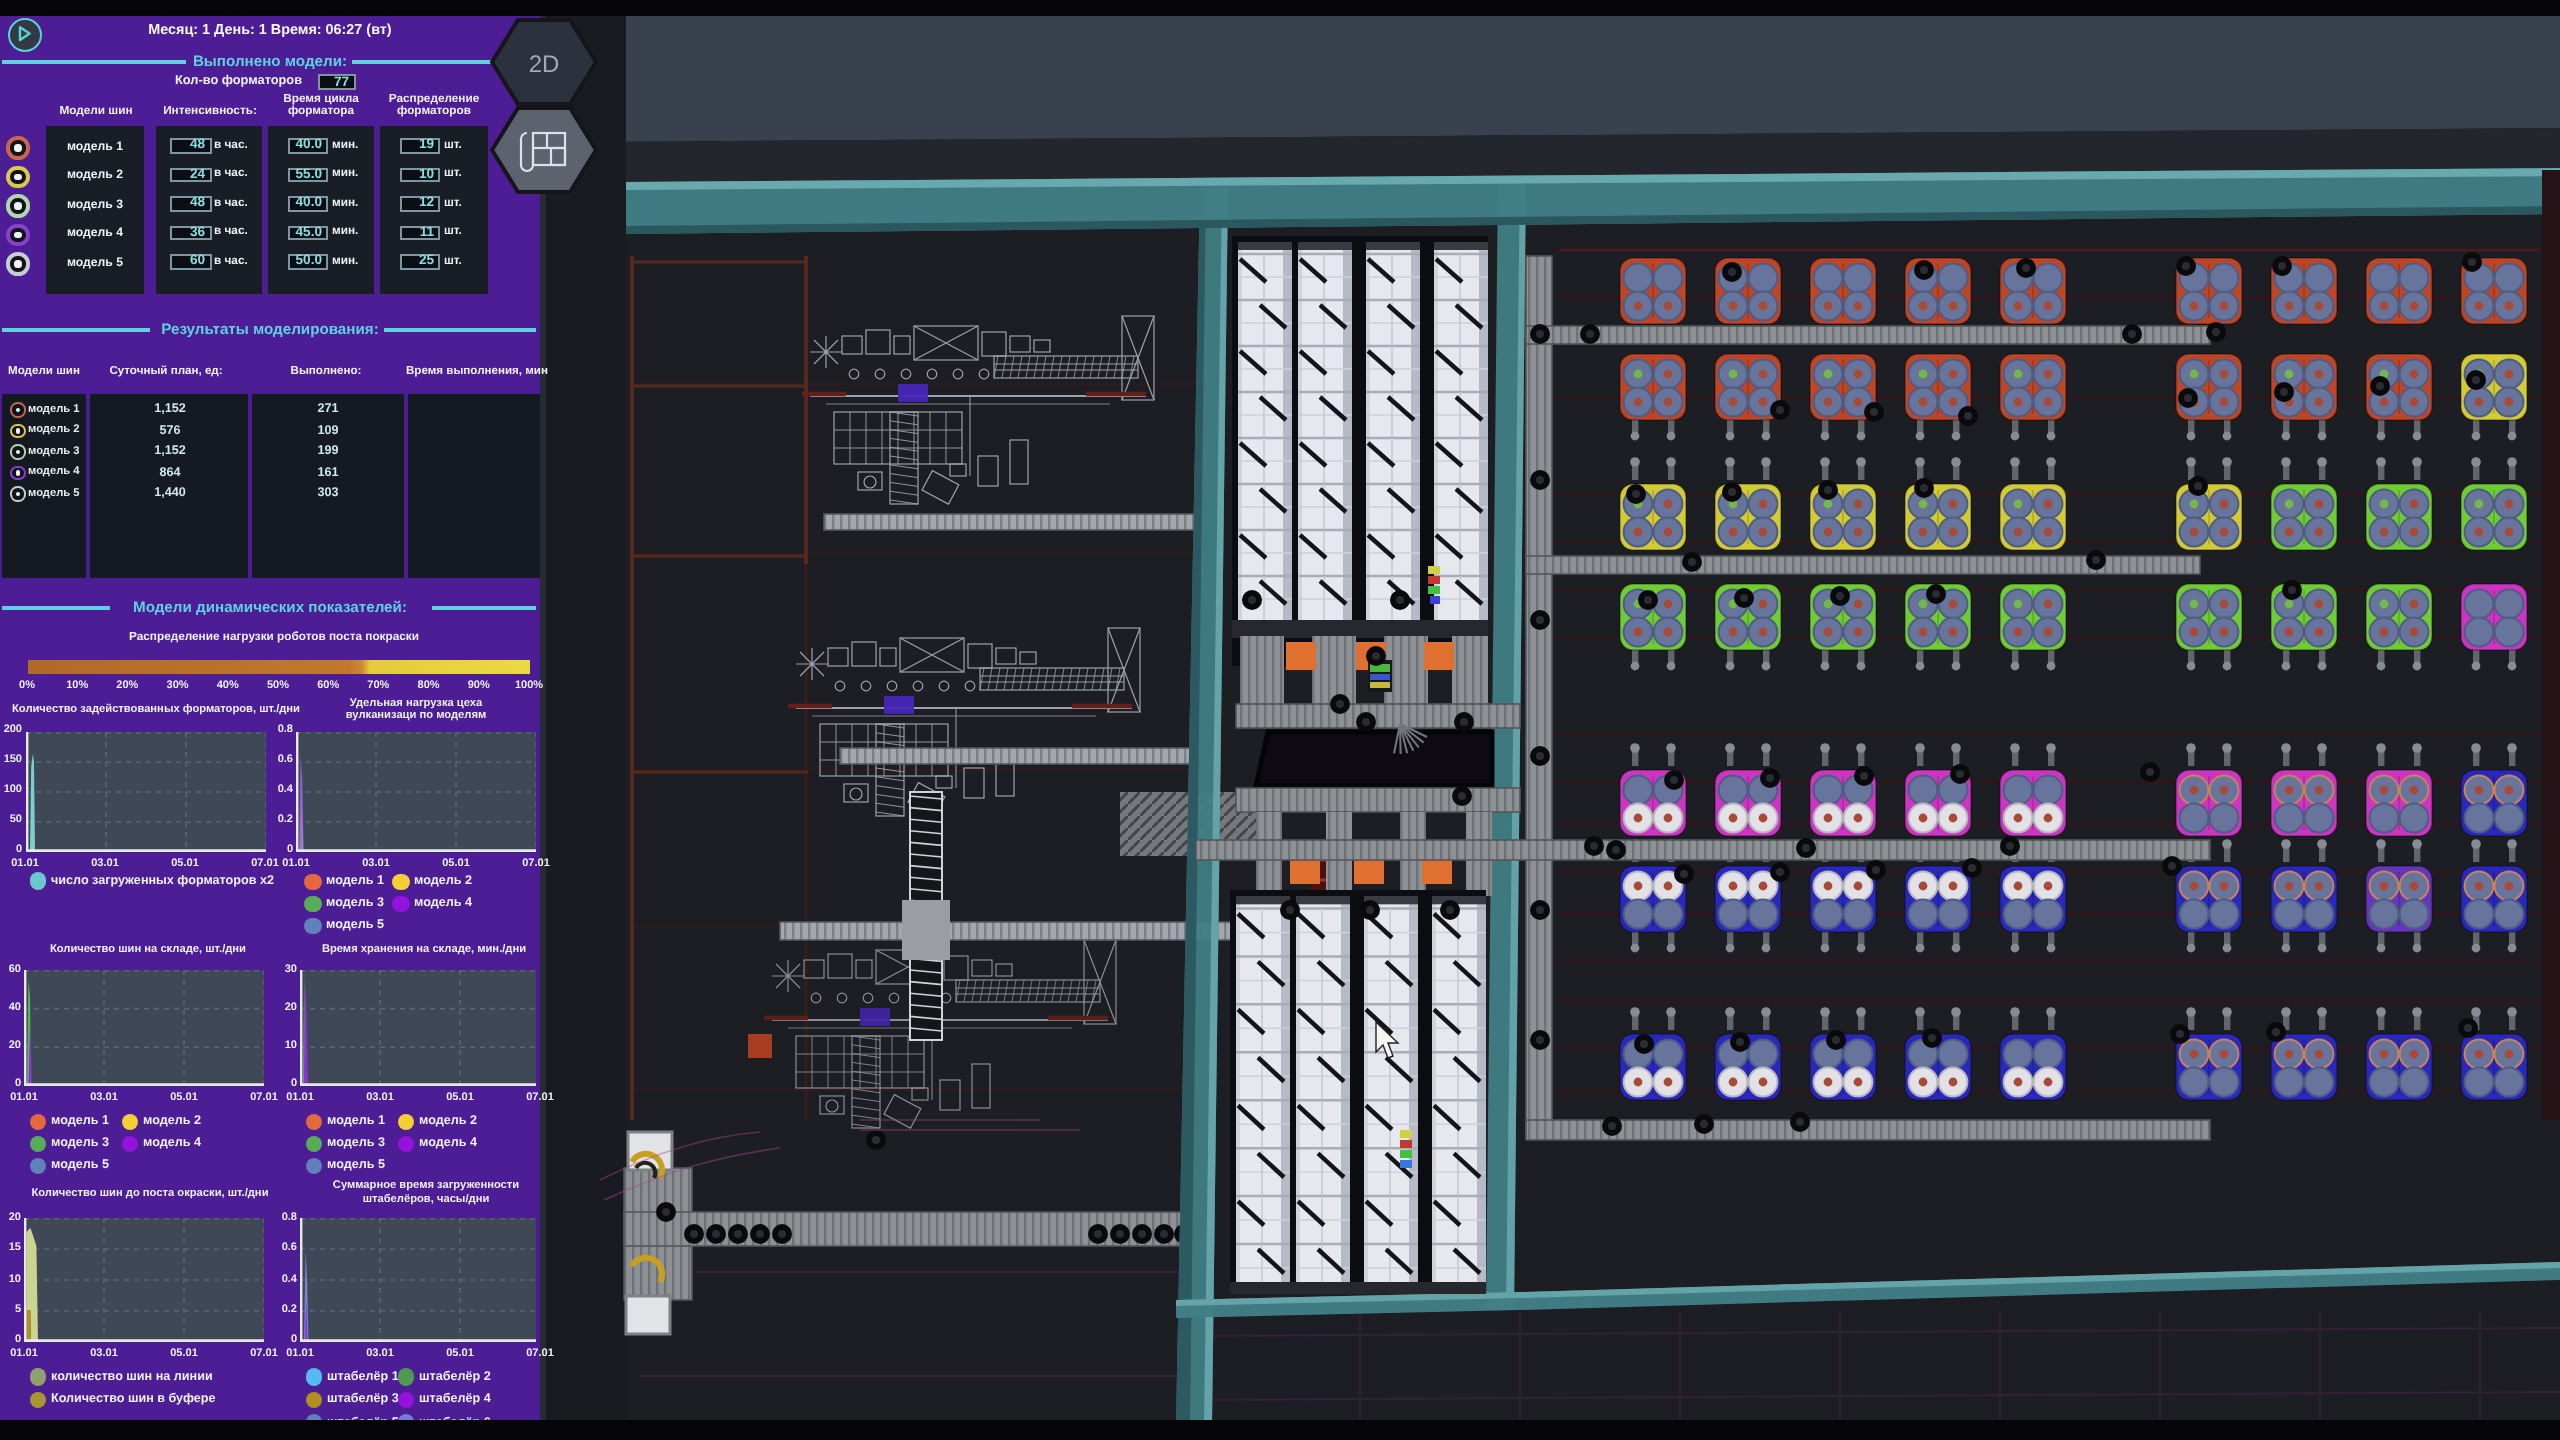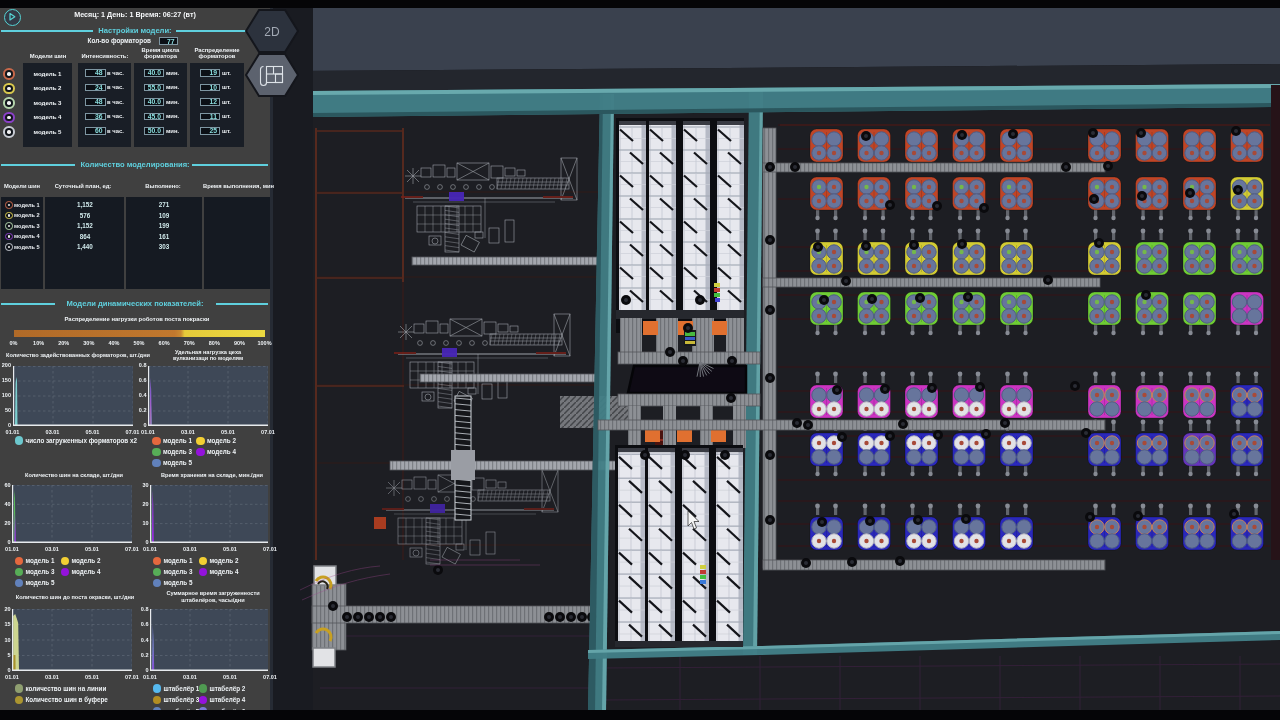--- a/index.html
+++ b/index.html
@@ -974,33 +974,33 @@
 <use href="#don" x="626" y="300"></use>
 <use href="#don" x="700" y="300"></use>
 <use href="#don" x="806" y="563"></use>
 <use href="#don" x="852" y="562"></use>
 <use href="#don" x="900" y="561"></use>
 
 <rect x="1271" y="85" width="9" height="475" fill="#261318"></rect>
 
 <path d="M688,511 L688,526 L691.5,522.5 L694,529 L696.5,528 L694,521.5 L699,521.5 Z" fill="#f5f5f5" stroke="#222" stroke-width="0.7"></path>
 </svg>
-<div id="panel" style="position:absolute;left:0;top:0;width:270px;height:720px;background:#404040;border-right:3px solid #262b34;box-sizing:content-box;overflow:visible;z-index:5;">
+<div id="panel" style="position:absolute;left:0;top:0;width:270px;height:720px;background:#4c1d95;border-right:3px solid #262b34;box-sizing:content-box;overflow:visible;z-index:5;">
 
 <div style="position:absolute;left:4px;top:9px;width:17px;height:17px;border-radius:50%;border:1.7px solid #56d4d4;box-sizing:border-box;background:#333a46;">
       <svg width="14" height="14" style="position:absolute;left:0;top:0;">
         <path d="M5,3.6 L9.8,6.8 L5,10 Z" fill="none" stroke="#56d4d4" stroke-width="1.2" stroke-linejoin="round"></path>
       </svg>
     </div>
 
 <div style="position:absolute;left:20px;top:11px;width:230px;text-align:center;font-size:7.2px;font-weight:700;color:#f5f7f9;line-height:8.2px;white-space:nowrap;">Месяц: 1 День: 1 Время: 06:27 (вт)</div>
 
 <div style="position:absolute;left:1px;top:30px;width:92px;height:2px;background:#5fd0de;"></div>
 <div style="position:absolute;left:176px;top:30px;width:92px;height:2px;background:#5fd0de;"></div>
-<div style="position:absolute;left:60px;top:26.5px;width:150px;text-align:center;font-size:7.6px;font-weight:700;color:#5fd0de;line-height:8.6px;white-space:nowrap;">Настройки модели:</div>
+<div style="position:absolute;left:60px;top:26.5px;width:150px;text-align:center;font-size:7.6px;font-weight:700;color:#5fd0de;line-height:8.6px;white-space:nowrap;">Выполнено модели:</div>
 
 <div style="position:absolute;left:55px;top:37px;width:96px;text-align:right;font-size:6.4px;font-weight:700;color:#eef2f5;line-height:7.4px;white-space:nowrap;">Кол-во форматоров</div>
 <div style="position:absolute;left:158.5px;top:36.5px;width:19px;height:8.5px;background:#0b0f15;border:1px solid #7e96a2;box-sizing:border-box;font-size:6.8px;font-weight:700;color:#8adede;text-align:right;padding-right:2px;line-height:7.5px;">77</div>
 
 <div style="position:absolute;left:23px;top:52.5px;width:50px;text-align:center;font-size:5.9px;font-weight:700;color:#eef2f5;line-height:6.9px;white-space:nowrap;">Модели шин</div>
 <div style="position:absolute;left:76px;top:52.5px;width:58px;text-align:center;font-size:5.9px;font-weight:700;color:#eef2f5;line-height:6.9px;white-space:nowrap;">Интенсивность:</div>
 <div style="position:absolute;left:134px;top:46.5px;width:53px;text-align:center;font-size:5.9px;font-weight:700;color:#eef2f5;line-height:6.9px;white-space:nowrap;">Время цикла<br>форматора</div>
 <div style="position:absolute;left:188px;top:46.5px;width:58px;text-align:center;font-size:5.9px;font-weight:700;color:#eef2f5;line-height:6.9px;white-space:nowrap;">Распределение<br>форматоров</div>
 
 <div style="position:absolute;left:23px;top:62.5px;width:49px;height:84px;background:#191e26;"></div>
@@ -1058,21 +1058,21 @@
 <div style="position:absolute;left:23px;top:127.5px;width:49px;text-align:center;font-size:6.1px;font-weight:700;color:#eef2f5;line-height:7.1px;white-space:nowrap;">модель 5</div>
 <div style="position:absolute;left:85px;top:127px;width:20.5px;height:7.5px;background:#0b0f15;border:1px solid #7e96a2;box-sizing:border-box;font-size:6.8px;font-weight:700;color:#8adede;text-align:right;padding-right:2px;line-height:6.5px;">60</div>
 <div style="position:absolute;left:107px;top:127.8px;width:26px;text-align:left;font-size:5.9px;font-weight:700;color:#eef2f5;line-height:6.9px;white-space:nowrap;">в час.</div>
 <div style="position:absolute;left:144px;top:127px;width:20px;height:7.5px;background:#0b0f15;border:1px solid #7e96a2;box-sizing:border-box;font-size:6.8px;font-weight:700;color:#8adede;text-align:right;padding-right:2px;line-height:6.5px;">50.0</div>
 <div style="position:absolute;left:166px;top:127.8px;width:22px;text-align:left;font-size:5.9px;font-weight:700;color:#eef2f5;line-height:6.9px;white-space:nowrap;">мин.</div>
 <div style="position:absolute;left:200px;top:127px;width:20px;height:7.5px;background:#0b0f15;border:1px solid #7e96a2;box-sizing:border-box;font-size:6.8px;font-weight:700;color:#8adede;text-align:right;padding-right:2px;line-height:6.5px;">25</div>
 <div style="position:absolute;left:222px;top:127.8px;width:20px;text-align:left;font-size:5.9px;font-weight:700;color:#eef2f5;line-height:6.9px;white-space:nowrap;">шт.</div>
 
 <div style="position:absolute;left:1px;top:164px;width:74px;height:2px;background:#5fd0de;"></div>
 <div style="position:absolute;left:192px;top:164px;width:76px;height:2px;background:#5fd0de;"></div>
-<div style="position:absolute;left:60px;top:160.5px;width:150px;text-align:center;font-size:7.6px;font-weight:700;color:#5fd0de;line-height:8.6px;white-space:nowrap;">Количество моделирования:</div>
+<div style="position:absolute;left:60px;top:160.5px;width:150px;text-align:center;font-size:7.6px;font-weight:700;color:#5fd0de;line-height:8.6px;white-space:nowrap;">Результаты моделирования:</div>
 
 <div style="position:absolute;left:2px;top:182.5px;width:40px;text-align:center;font-size:5.8px;font-weight:700;color:#eef2f5;line-height:6.8px;white-space:nowrap;">Модели шин</div>
 <div style="position:absolute;left:50px;top:182.5px;width:66px;text-align:center;font-size:5.8px;font-weight:700;color:#eef2f5;line-height:6.8px;white-space:nowrap;">Суточный план, ед:</div>
 <div style="position:absolute;left:133px;top:182.5px;width:60px;text-align:center;font-size:5.8px;font-weight:700;color:#eef2f5;line-height:6.8px;white-space:nowrap;">Выполнено:</div>
 <div style="position:absolute;left:203px;top:182.5px;width:67px;text-align:center;font-size:5.8px;font-weight:700;color:#eef2f5;line-height:6.8px;white-space:nowrap;">Время выполнения, мин</div>
 
 <div style="position:absolute;left:1px;top:197px;width:42px;height:92px;background:#151a22;"></div>
 <div style="position:absolute;left:45px;top:197px;width:79px;height:92px;background:#151a22;"></div>
 <div style="position:absolute;left:126px;top:197px;width:75.5px;height:92px;background:#151a22;"></div>
 <div style="position:absolute;left:203.5px;top:197px;width:66.5px;height:92px;background:#151a22;"></div>

